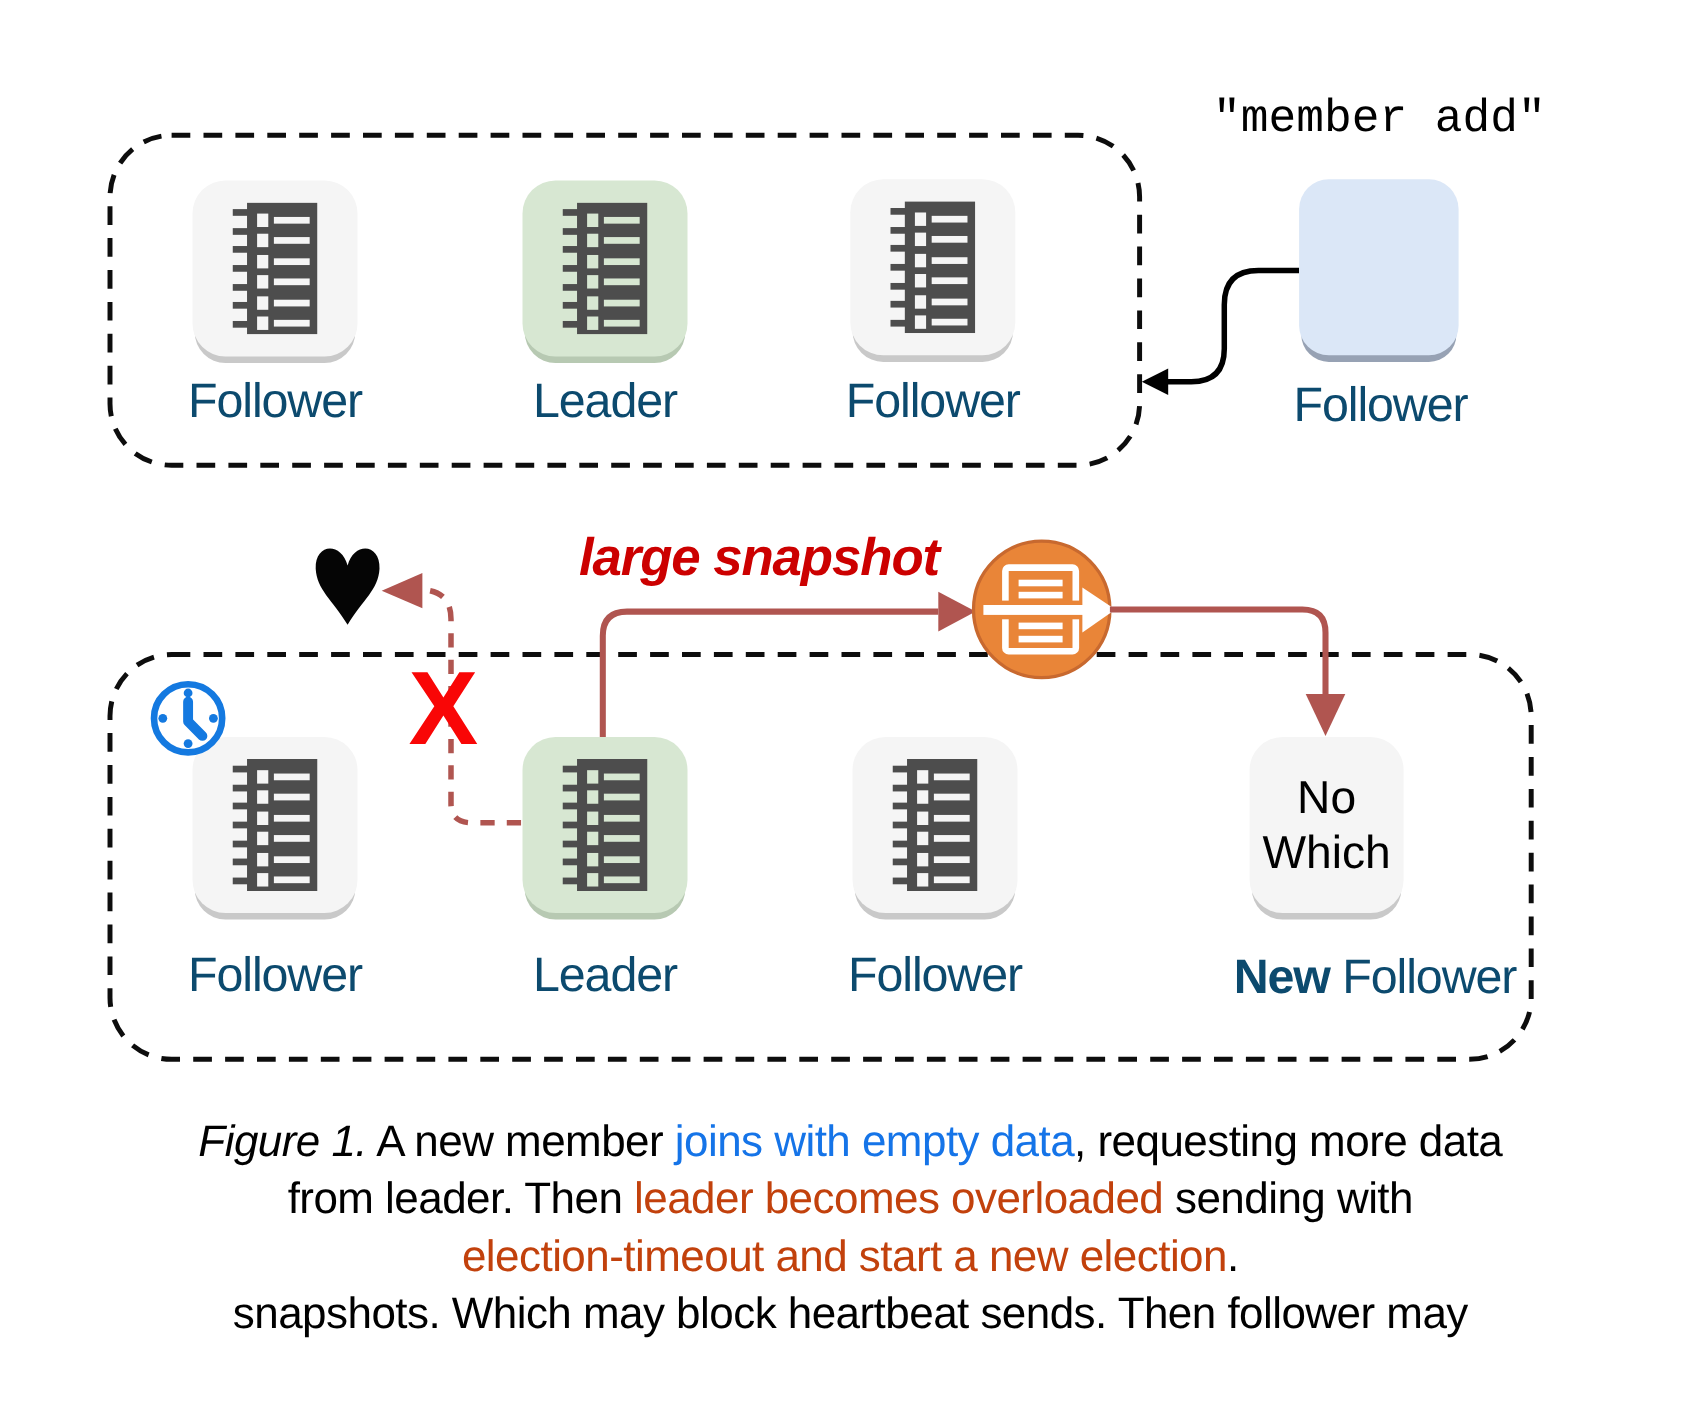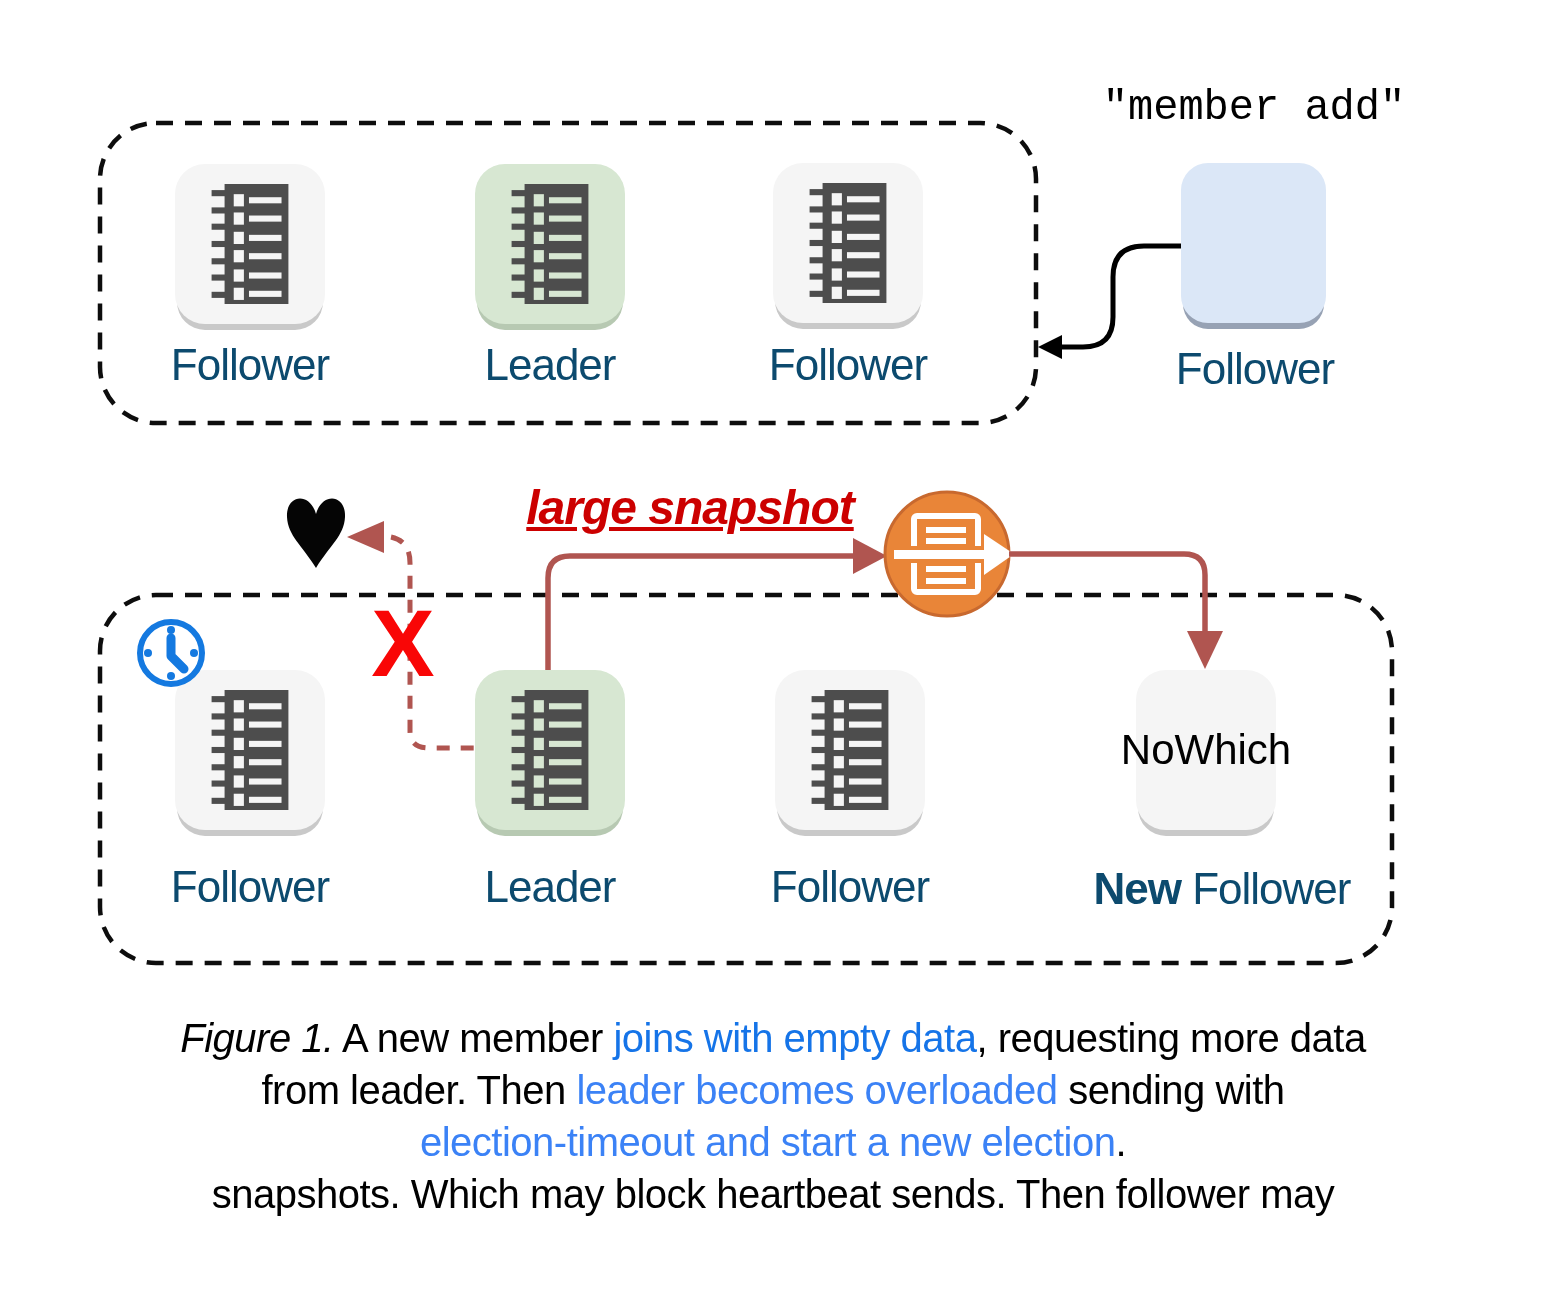--- a/index.html
+++ b/index.html
@@ -10,38 +10,38 @@
   #overlay{z-index:2;}
   .content{position:absolute;left:0;top:0;width:1546px;height:1294px;z-index:1;}
 
   
   .tile{position:absolute;width:150px;height:160px;border-radius:30px;
         display:flex;align-items:center;justify-content:center;}
   .tile.gray {background:#f5f5f5;box-shadow:0 8px 0 -2px #c9c9c9;--paper:#f5f5f5;}
   .tile.green{background:#d7e7d2;box-shadow:0 8px 0 -2px #b7c9b2;--paper:#d7e7d2;}
   .tile.blue {background:#dbe7f7;box-shadow:0 8px 0 -2px #97a2b4;width:145px;border-radius:27px;}
   .tile.nodata{background:#f5f5f5;box-shadow:0 8px 0 -2px #c9c9c9;
-        width:140px;font-size:42px;line-height:50px;color:#000;}
+        flex-direction:column;width:140px;font-size:42px;line-height:50px;color:#000;}
 
   .nodelabel{position:absolute;width:340px;text-align:center;font-size:44px;
              letter-spacing:-1px;color:#0c4a6e;white-space:nowrap;}
   .nodelabel b{font-weight:bold;}
 
   .command{position:absolute;left:1004px;top:84px;width:500px;text-align:center;
            font-family:"Liberation Mono",monospace;font-size:42px;color:#000;white-space:nowrap;}
 
   .annotation{position:absolute;left:430px;top:480px;width:520px;text-align:center;
               font-size:48px;font-weight:bold;font-style:italic;color:#cc0000;
-              letter-spacing:-1px;white-space:nowrap;text-decoration:underline;}
+              letter-spacing:-1px;white-space:nowrap;}
 
   .caption{position:absolute;left:0;top:1012px;width:1546px;text-align:center;
            font-size:40px;line-height:52px;color:#000;letter-spacing:-0.5px;}
   .caption .it{font-style:italic;}
   .caption .blue{color:#1574e8;}
-  .caption .red{color:#3b82f6;}
+  .caption .red{color:#c2410c;}
 </style>
 </head>
 <body>
 
 <div id="canvas">
 
   <svg id="underlay" class="layer" width="1546" height="1294" viewBox="0 0 1546 1294">
     <defs>
       <symbol id="log-glyph" viewBox="0 0 76 118">
         <rect x="13" y="0" width="63" height="118" fill="#4d4d4d"></rect>
@@ -152,21 +152,21 @@
         </svg>
     </div>
     <div class="tile nodata" style="left:1136px;top:670px;">
       <div>No</div>
       <div>Which</div>
     </div>
 
     <div class="nodelabel" style="left:80px;top:862px;">Follower</div>
     <div class="nodelabel" style="left:380px;top:862px;">Leader</div>
     <div class="nodelabel" style="left:680px;top:862px;">Follower</div>
-    <div class="nodelabel" style="left:1052px;top:864px;"><b>New</b><span> Follower</span></div>
+    <div class="nodelabel" style="left:1080px;top:864px;"><b>New</b><span> Follower</span></div>
 
     <div class="caption">
       <div><span class="it">Figure 1.</span><span> A new member </span><span class="blue">joins with empty data</span><span>, requesting more data</span></div>
       <div><span>from leader. Then </span><span class="red">leader becomes overloaded</span><span> sending with</span></div>
       <div><span class="red">election-timeout and start a new election</span><span>.</span></div>
       <div><span>snapshots. Which may block heartbeat sends. Then follower may</span></div>
     </div>
   </div>
 
   <svg id="overlay" class="layer" width="1546" height="1294" viewBox="0 0 1546 1294">

